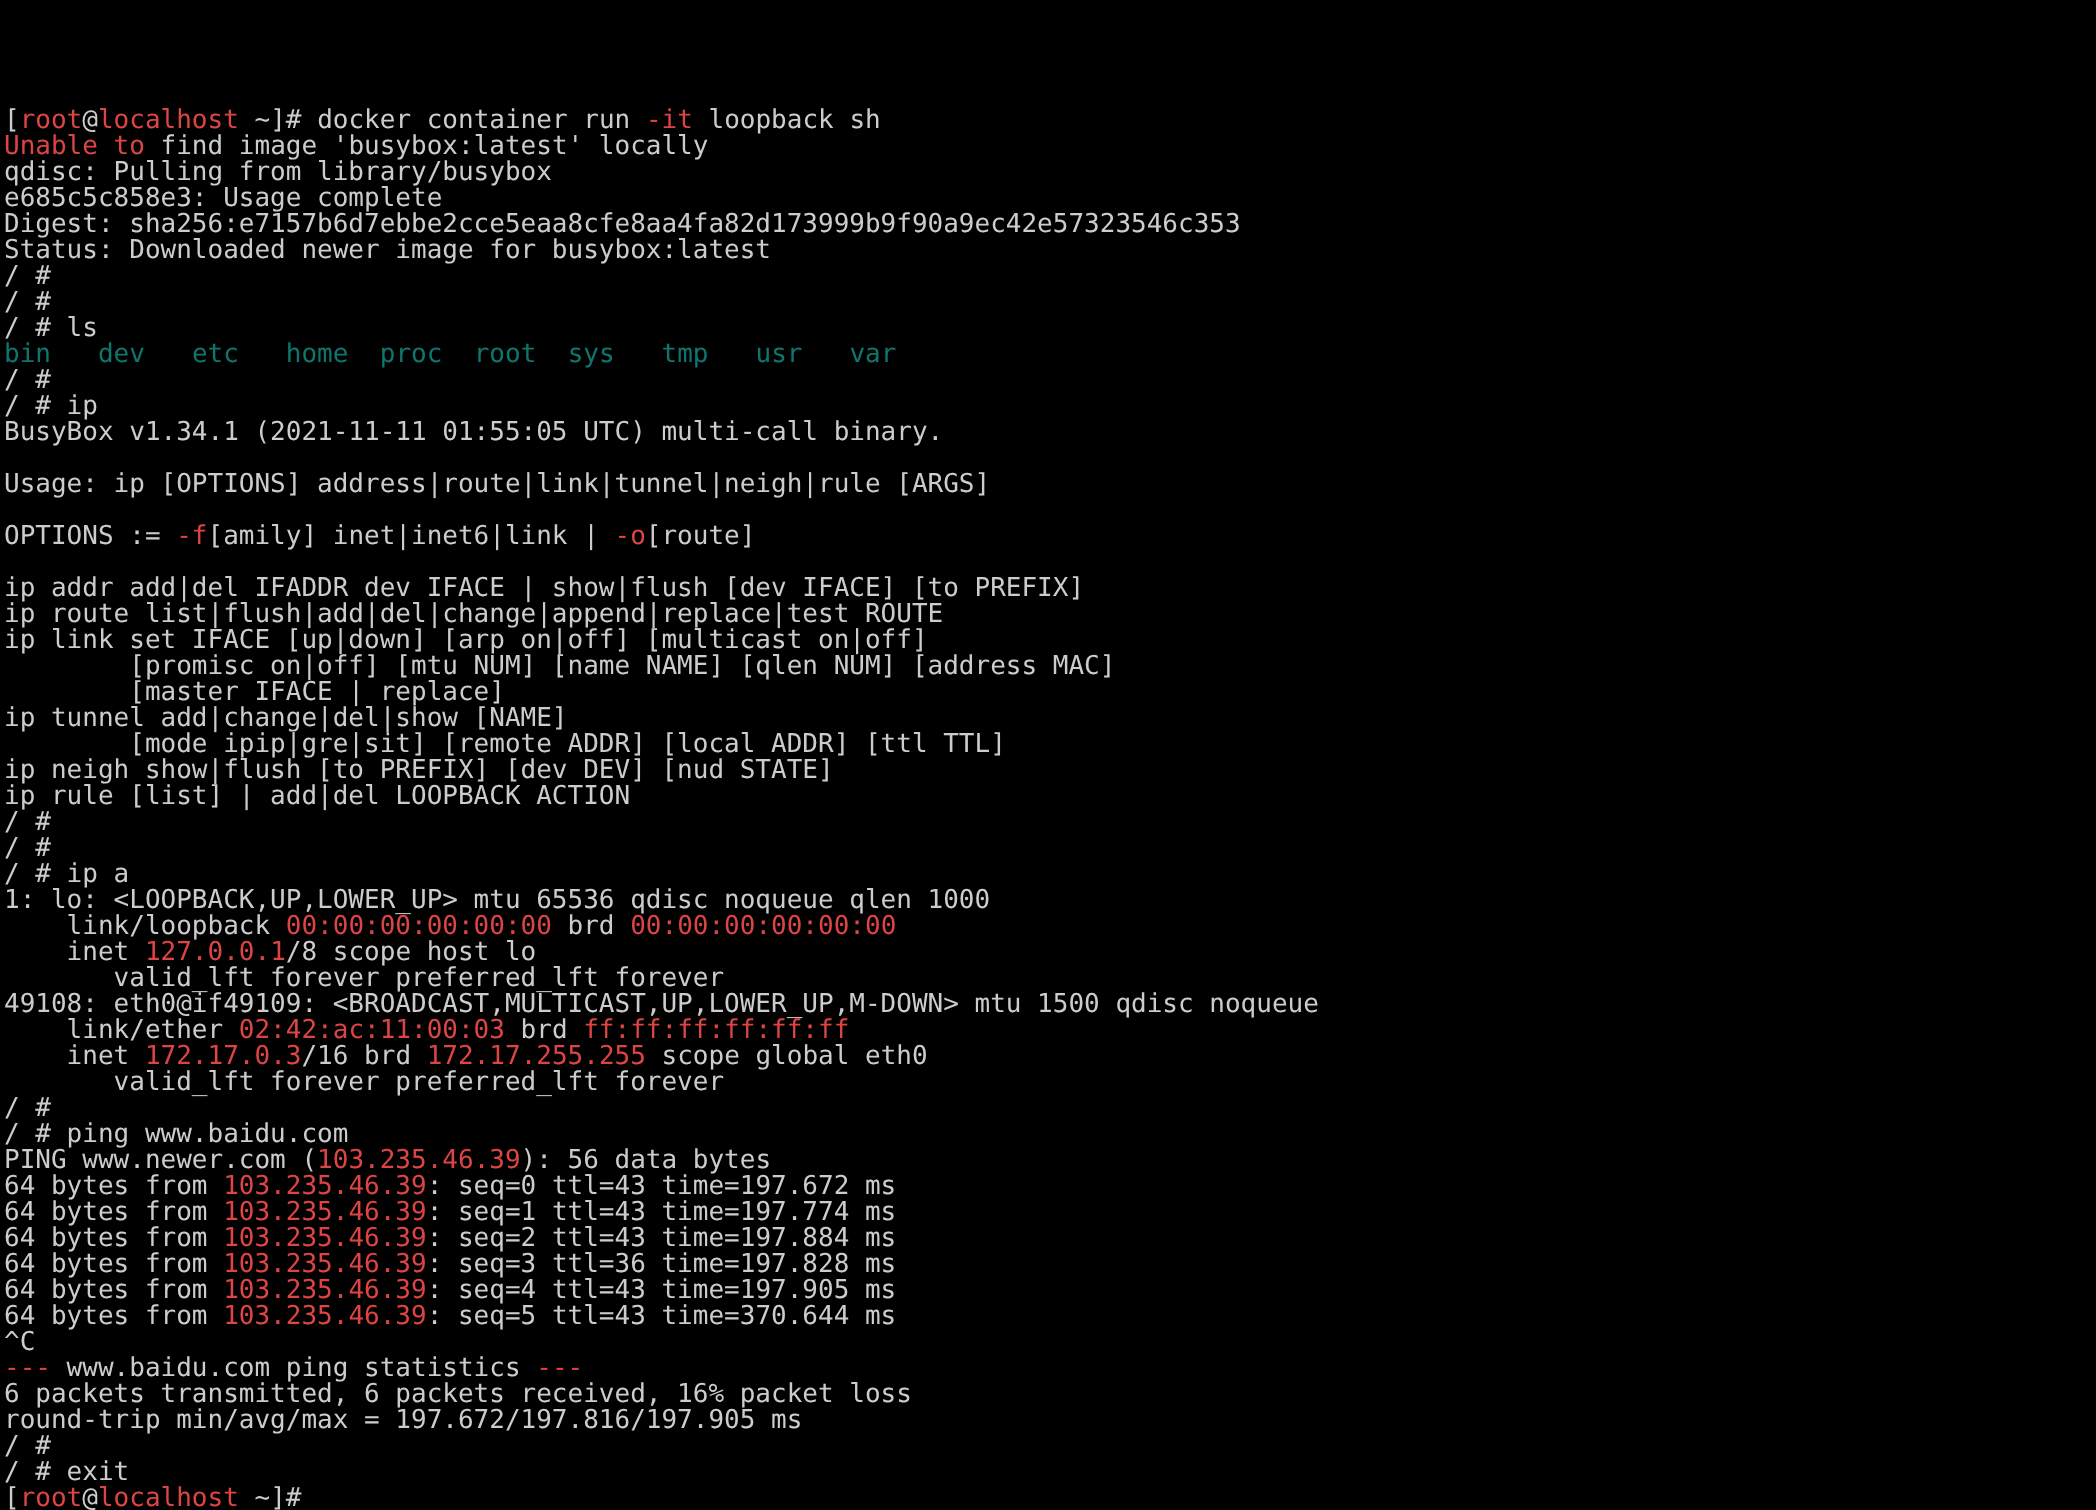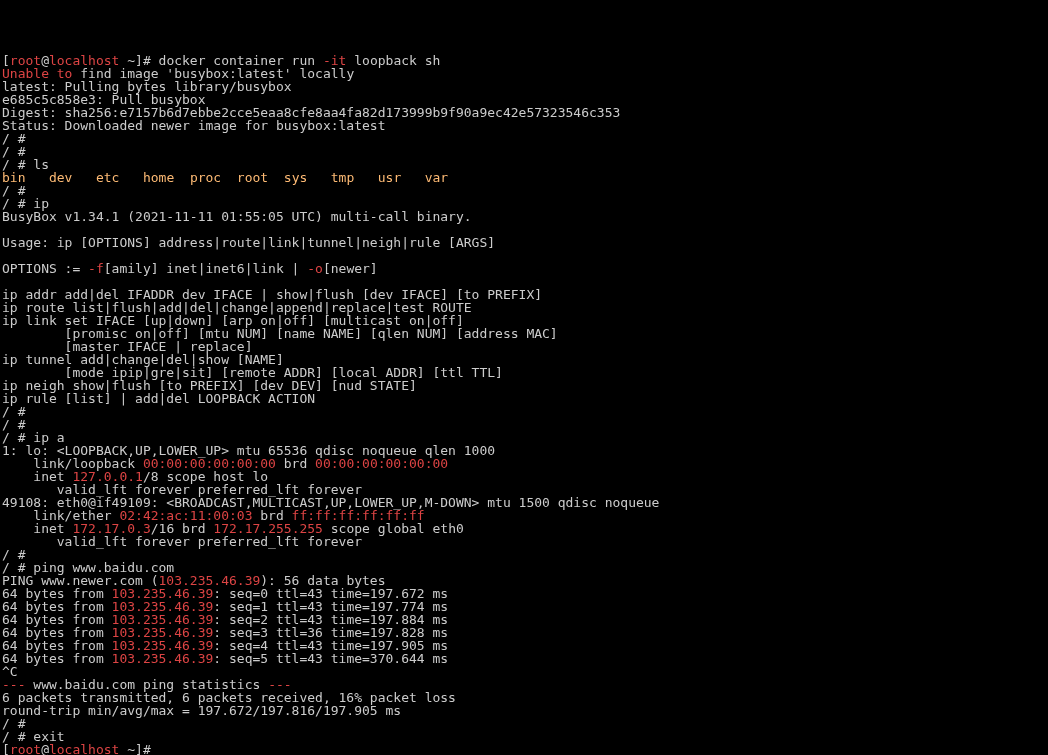--- a/index.html
+++ b/index.html
@@ -12,43 +12,43 @@
     line-height: 13px;
     width: 1048px;
     height: 755px;
     overflow: hidden;
     white-space: pre;
   }
   .term {
     padding: 2px 2px;
   }
   .red { color: #d44; }
-  .cyan { color: #fdba74; }
+  .cyan { color: #0f766e; }
 </style>
 </head>
 <body>
 
 
 <div class="term"><span>[</span><span class="red">root</span><span>@</span><span class="red">localhost</span><span> ~]# </span><span>docker container run </span><span class="red">-it</span><span> loopback sh</span>
 <span class="red">Unable to</span><span> find image 'busybox:latest' locally</span>
-<span>latest: Pulling bytes library/busybox</span>
-<span>e685c5c858e3: Pull busybox</span>
+<span>qdisc: Pulling from library/busybox</span>
+<span>e685c5c858e3: Usage complete</span>
 <span>Digest: sha256:e7157b6d7ebbe2cce5eaa8cfe8aa4fa82d173999b9f90a9ec42e57323546c353</span>
 <span>Status: Downloaded newer image for busybox:latest</span>
 <span>/ # </span>
 <span>/ # </span>
 <span>/ # ls</span>
 <span class="cyan">bin</span>   <span class="cyan">dev</span>   <span class="cyan">etc</span>   <span class="cyan">home</span>  <span class="cyan">proc</span>  <span class="cyan">root</span>  <span class="cyan">sys</span>   <span class="cyan">tmp</span>   <span class="cyan">usr</span>   <span class="cyan">var</span>
 <span>/ # </span>
 <span>/ # ip</span>
 <span>BusyBox v1.34.1 (2021-11-11 01:55:05 UTC) multi-call binary.</span>
 
 <span>Usage: ip [OPTIONS] address|route|link|tunnel|neigh|rule [ARGS]</span>
 
-<span>OPTIONS := </span><span class="red">-f</span><span>[amily] inet|inet6|link | </span><span class="red">-o</span><span>[newer]</span>
+<span>OPTIONS := </span><span class="red">-f</span><span>[amily] inet|inet6|link | </span><span class="red">-o</span><span>[route]</span>
 
 <span>ip addr add|del IFADDR dev IFACE | show|flush [dev IFACE] [to PREFIX]</span>
 <span>ip route list|flush|add|del|change|append|replace|test ROUTE</span>
 <span>ip link set IFACE [up|down] [arp on|off] [multicast on|off]</span>
 <span>        [promisc on|off] [mtu NUM] [name NAME] [qlen NUM] [address MAC]</span>
 <span>        [master IFACE | replace]</span>
 <span>ip tunnel add|change|del|show [NAME]</span>
 <span>        [mode ipip|gre|sit] [remote ADDR] [local ADDR] [ttl TTL]</span>
 <span>ip neigh show|flush [to PREFIX] [dev DEV] [nud STATE]</span>
 <span>ip rule [list] | add|del LOOPBACK ACTION</span>

